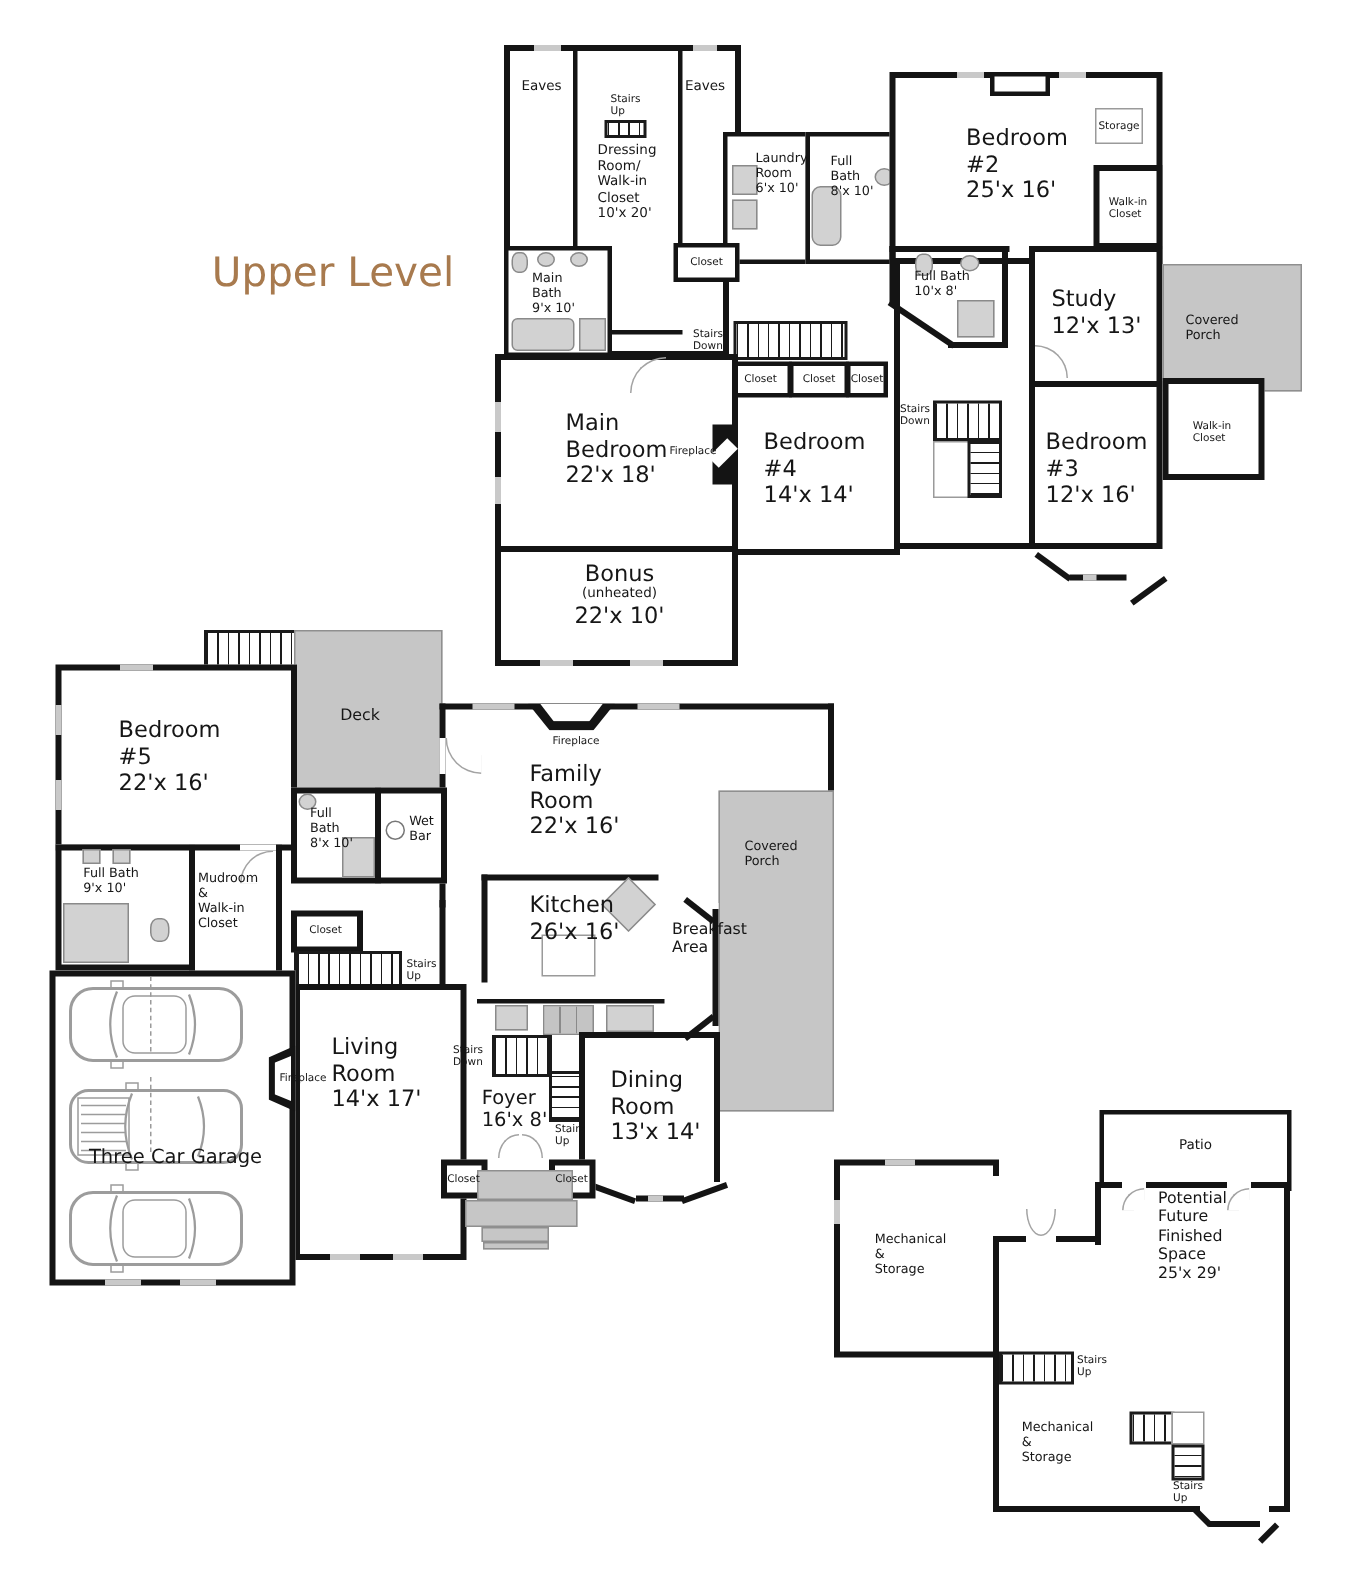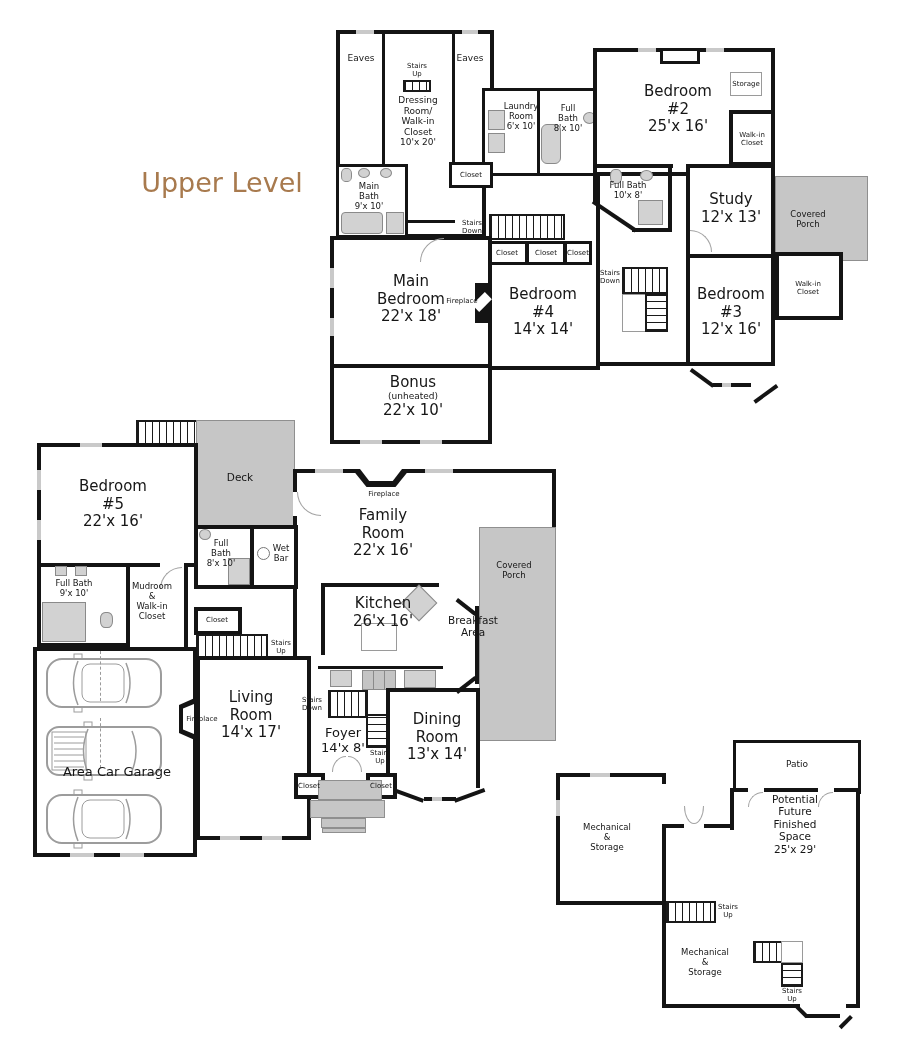--- a/index.html
+++ b/index.html
@@ -15,21 +15,21 @@
   .stairs-v{position:absolute;border:2px solid #1a1a1a;box-sizing:border-box;
             background:repeating-linear-gradient(90deg,#1a1a1a 0 1px,#fff 1px 7px);}
   .stairs-h{position:absolute;border:2px solid #1a1a1a;box-sizing:border-box;
             background:repeating-linear-gradient(0deg,#1a1a1a 0 1px,#fff 1px 7px);}
   .win{position:absolute;background:#c9c9c9;z-index:5;}
   .arc{position:absolute;border:0 solid #a3a3a3;box-sizing:border-box;z-index:4;}
   .arc.tl{border-left-width:1px;border-top-width:1px;border-top-left-radius:100%;}
   .arc.tr{border-right-width:1px;border-top-width:1px;border-top-right-radius:100%;}
   .arc.bl{border-left-width:1px;border-bottom-width:1px;border-bottom-left-radius:100%;}
   .arc.br{border-right-width:1px;border-bottom-width:1px;border-bottom-right-radius:100%;}
-  .lbl{position:absolute;color:#161616;text-align:center;white-space:pre-line;
+  .lbl{position:absolute;color:#161616;text-align:left;white-space:pre-line;
        transform:translate(-50%,-50%);line-height:1.18;z-index:10;}
   .lg{font-size:15px;}
   .f13{font-size:13px;}
   .md{font-size:10.5px;}
   .sm{font-size:8.5px;}
   .xs{font-size:7px;}
   .f9{font-size:9px;}
   .title{position:absolute;transform:translate(-50%,-50%);font-size:27px;z-index:10;}
   .fp{position:absolute;background:#141414;z-index:3;}
   .dash{position:absolute;border-left:1px dashed #9a9a9a;z-index:2;}
@@ -306,29 +306,29 @@
 Area</div>
   <div class="lbl sm" style="left:514px;top:570px">Covered
 Porch</div>
   <div class="lbl lg" style="left:251px;top:716px">Living
 Room
 14'x 17'</div>
   <div class="lbl xs" style="left:202px;top:719px">Fireplace</div>
   <div class="lbl xs" style="left:312px;top:704px">Stairs
 Down</div>
   <div class="lbl f13" style="left:343px;top:740px">Foyer
-14'x 8'</div>
+16'x 8'</div>
   <div class="lbl xs" style="left:380px;top:757px">Stairs
 Up</div>
   <div class="lbl lg" style="left:437px;top:738px">Dining
 Room
 13'x 14'</div>
   <div class="lbl xs" style="left:309px;top:786px">Closet</div>
   <div class="lbl xs" style="left:381px;top:786px">Closet</div>
-  <div class="lbl f13" style="left:117px;top:772px">Area Car Garage</div>
+  <div class="lbl f13" style="left:117px;top:772px">Three Car Garage</div>
 
   <div class="room thin" style="left:733px;top:740px;width:128px;height:54px;border-width:3px"></div>
   <div class="room b4" style="left:556px;top:773px;width:110px;height:132px"></div>
   <div class="room b4" style="left:662px;top:788px;width:198px;height:220px"></div>
   <div class="gap" style="left:658px;top:784px;width:74px;height:42px"></div>
   <div class="wall" style="left:730px;top:788px;width:4px;height:42px"></div>
   <div class="wall" style="left:662px;top:824px;width:72px;height:4px"></div>
   <div class="gap" style="left:684px;top:824px;width:20px;height:4px"></div>
   <div class="arc bl" style="left:684px;top:806px;width:10px;height:18px"></div>
   <div class="arc br" style="left:694px;top:806px;width:10px;height:18px"></div>

